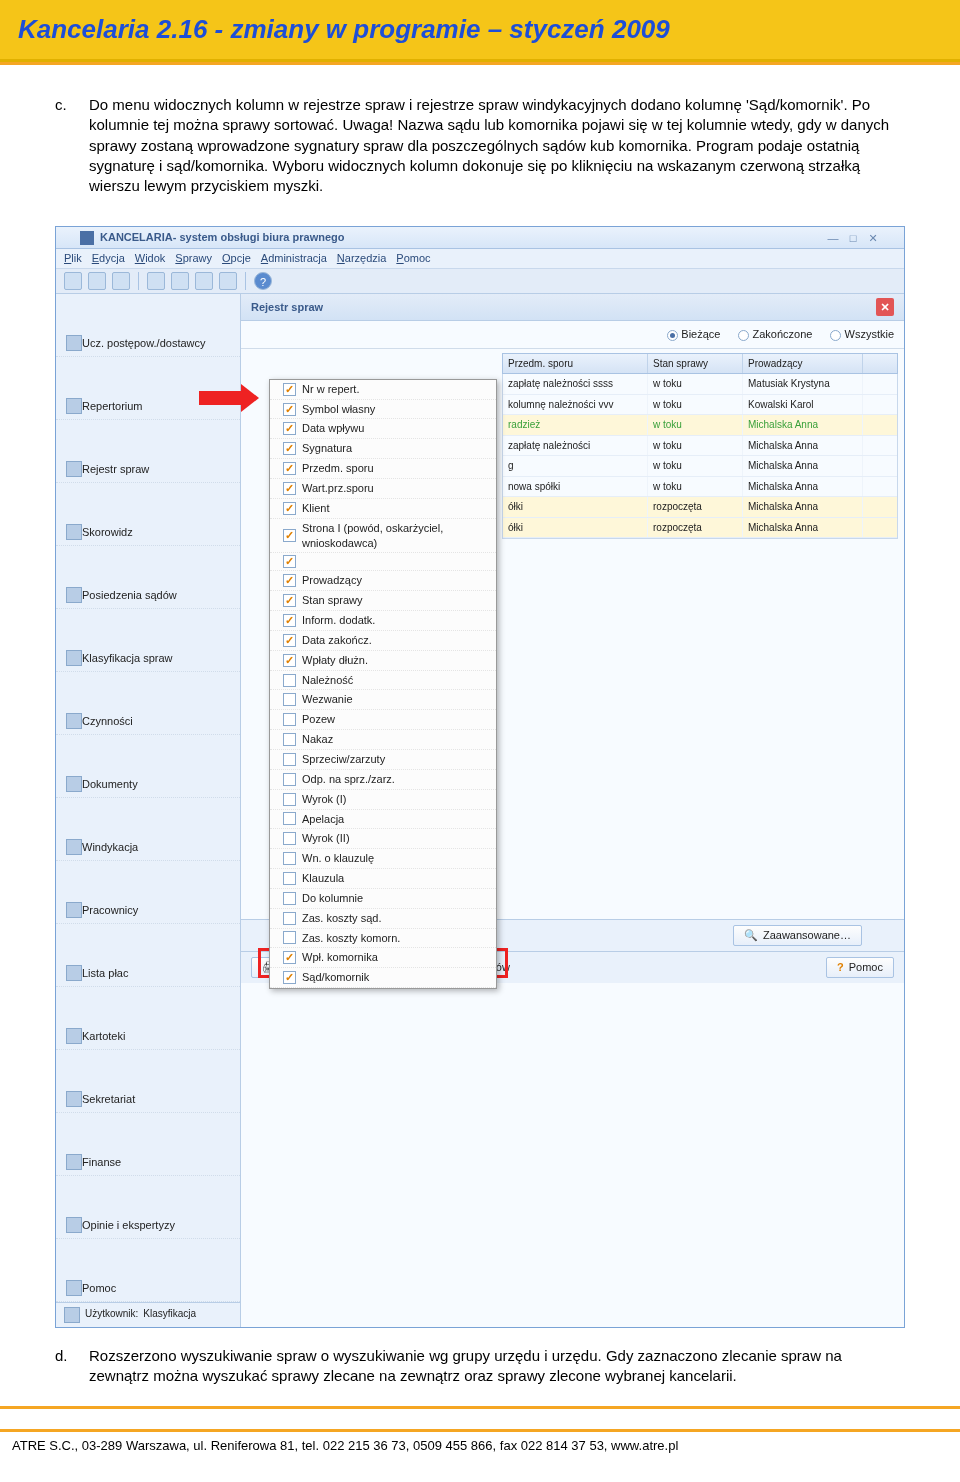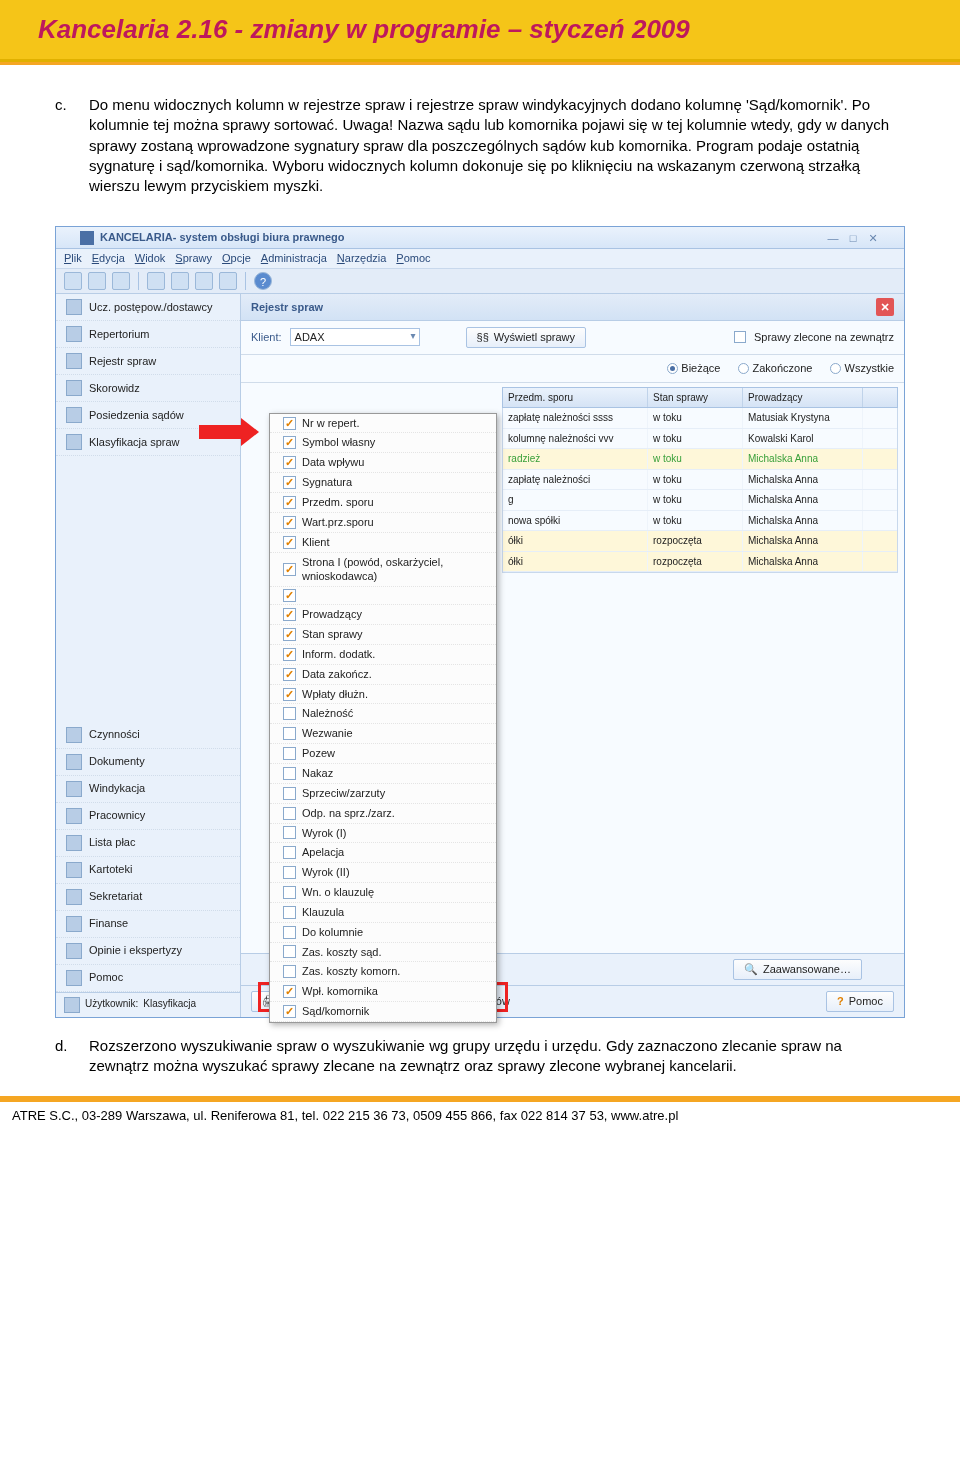--- a/index.html
+++ b/index.html
@@ -1,39 +1,39 @@
 <!DOCTYPE html>
 <html><head>
 <meta charset="utf-8">
 <style>
   * { box-sizing: border-box; margin: 0; padding: 0; }
   body { font-family: Arial, sans-serif; background: #fff; width: 960px; }
   .header-band { background: #f5c518; padding: 14px 18px; border-bottom: 3px solid #e0b000; }
-  .header-band h1 { color: #be185d; font-size: 26px; font-weight: bold; font-style: italic; margin-left: 20px; }
+  .header-band h1 { color: #1d4ed8; font-size: 26px; font-weight: bold; font-style: italic; }
   .orange-line { height: 3px; background: #f5a623; }
   .doc-body { padding: 30px 55px 20px 55px; font-size: 15px; line-height: 1.35; }
   .para-c { display: flex; gap: 16px; }
   .lbl { min-width: 18px; }
   .para-d { display: flex; gap: 16px; margin-top: 18px; }
   .screenshot { margin: 30px auto 10px auto; width: 850px; border: 1px solid #7aa3d6; background: #e9f1fb; font-size: 11px; color: #222; position: relative; }
   .title-bar { background: linear-gradient(#eaf2fc,#d7e6f8); padding: 3px 24px; display: flex; align-items: center; border-bottom: 1px solid #a9c3e3; }
   .title-bar .app-ico { width: 14px; height: 14px; background: #4a6fa5; margin-right: 6px; }
   .title-bar .t-txt { font-weight: bold; color: #3a5a8a; flex: 1; }
   .win-btns { display: flex; gap: 6px; }
   .win-btns span { width: 14px; height: 14px; display: inline-block; color: #6a88b0; text-align: center; line-height: 14px; }
   .menu-bar { background: #e9f1fb; padding: 2px 8px; border-bottom: 1px solid #c8d8ec; }
   .menu-bar span { margin-right: 10px; color: #2a4a7a; }
   .menu-bar span u { text-decoration: underline; }
   .tool-bar { background: #e3ecf8; padding: 3px 8px; border-bottom: 1px solid #b8cde6; display: flex; gap: 6px; }
   .tool-bar .tb { width: 18px; height: 18px; background: #cfe0f3; border: 1px solid #9bb8d9; border-radius: 2px; }
   .tool-bar .tb.help { background: #5a8bcf; color:#fff; text-align:center; line-height:18px; border-radius:50%; }
   .sep { width:1px; background:#a9c3e3; margin:0 2px; }
   .main-area { display: flex; }
   .sidebar { width: 185px; border-right: 1px solid #b8cde6; background: #e9f1fb; display:flex; flex-direction:column; }
-  .sb-item { padding: 5px 8px 5px 10px; display: flex; align-items: center; gap: 7px; border-bottom: 1px dotted #d0dcea; cursor:pointer; min-height:22px; }
+  .sb-item { padding: 5px 8px 5px 10px; display: flex; align-items: center; gap: 0; border-bottom: 1px dotted #d0dcea; cursor:pointer; min-height:22px;margin-top:36px; }
   .sb-ico { width: 16px; height: 16px; background: #b8cde6; border: 1px solid #8aa9cc; flex-shrink:0; }
   .sb-gap { flex:1; }
   .sb-status { padding:4px 8px; font-size:10px; border-top:1px solid #b8cde6; display:flex; gap:5px; }
   .content { flex: 1; background: #f7fbff; position:relative; }
   .tab-hdr { background: linear-gradient(#e3ecf8,#d2e2f5); padding: 4px 10px; border-bottom: 1px solid #b8cde6; font-weight:bold; color:#3a5a8a; display:flex; justify-content:space-between; align-items:center; }
   .close-x { width:18px; height:18px; background:#e25555; color:#fff; text-align:center; line-height:18px; font-weight:bold; border-radius:2px; }
   .filter-row { padding:6px 10px; display:flex; align-items:center; gap:8px; border-bottom:1px solid #d0dcea; flex-wrap:wrap; }
   .filter-row label { color:#3a5a8a; }
   .combo { border:1px solid #a9c3e3; background:#fff; padding:1px 16px 1px 4px; min-width:130px; height:18px; position:relative; }
   .combo::after { content:"▾"; position:absolute; right:3px; top:0; color:#6a88b0; font-size:10px; }
@@ -53,21 +53,21 @@
   .arrow-red { position:absolute; left:-42px; top:38px; width:60px; height:22px; }
   .arrow-red .shaft { position:absolute; left:0; top:4px; width:42px; height:14px; background:#e22; }
   .arrow-red .head { position:absolute; left:42px; top:-3px; width:0; height:0; border-top:14px solid transparent; border-bottom:14px solid transparent; border-left:18px solid #e22; }
   .col-menu { position:absolute; left:28px; top:30px; width:228px; background:#fcfcfc; border:1px solid #999; box-shadow:2px 2px 6px rgba(0,0,0,0.3); z-index:5; }
   .cm-row { display:flex; align-items:center; gap:6px; padding:2px 13px; border-bottom:1px dotted #e4e4e4; font-size:11px; }
   .cm-chk { width:13px; height:13px; border:1px solid #8aa9cc; display:flex; align-items:center; justify-content:center; background:#fff; flex-shrink:0; }
   .cm-chk.on { color:#e08000; font-weight:bold; }
   .cm-chk.on::before { content:"✓"; font-size:11px; line-height:11px; }
   .red-box { position:absolute; border:3px solid #e22; pointer-events:none; }
   .bottom-bar { border-top:1px solid #b8cde6; padding:5px 10px; display:flex; align-items:center; gap:14px; justify-content:flex-end; background:#e9f1fb; }
-  .footer-band { border-top:3px solid #f5a623; padding:6px 12px; font-size:13px; }
+  .footer-band { border-top:3px solid #f5a623; padding:6px 12px; font-size:13px; margin-top:20px; }
 </style>
 </head>
 <body>
 
 <div class="header-band">
   <h1>Kancelaria 2.16 - zmiany w programie – styczeń 2009</h1>
 </div>
 <div class="orange-line"></div>
 
 <div class="doc-body">
@@ -176,32 +176,20 @@
           <span>Użytkownik:</span>
           <span>Klasyfikacja</span>
         </div>
       </div>
 
       <div class="content">
         <div class="tab-hdr">
           <span>Rejestr spraw</span>
           <span class="close-x">✕</span>
         </div>
-        <div class="filter-row">
-          <label>Klient:</label>
-          <div class="combo">ADAX</div>
-          <div style="width:30px"></div>
-          <div class="btn">
-              <span>§§</span>
-              <span>Wyświetl sprawy</span>
-            </div>
-          <div style="flex:1"></div>
-          <span class="chk"></span>
-          <span>Sprawy zlecone na zewnątrz</span>
-        </div>
         <div class="filter-row" style="justify-content:flex-end; gap:18px;">
           <span><span class="rad on"></span> <span>Bieżące</span></span>
           <span><span class="rad"></span> <span>Zakończone</span></span>
           <span><span class="rad"></span> <span>Wszystkie</span></span>
         </div>
 
         <div class="table-area">
           <div class="arrow-red">
               <div class="shaft"></div>
               <div class="head"></div>

